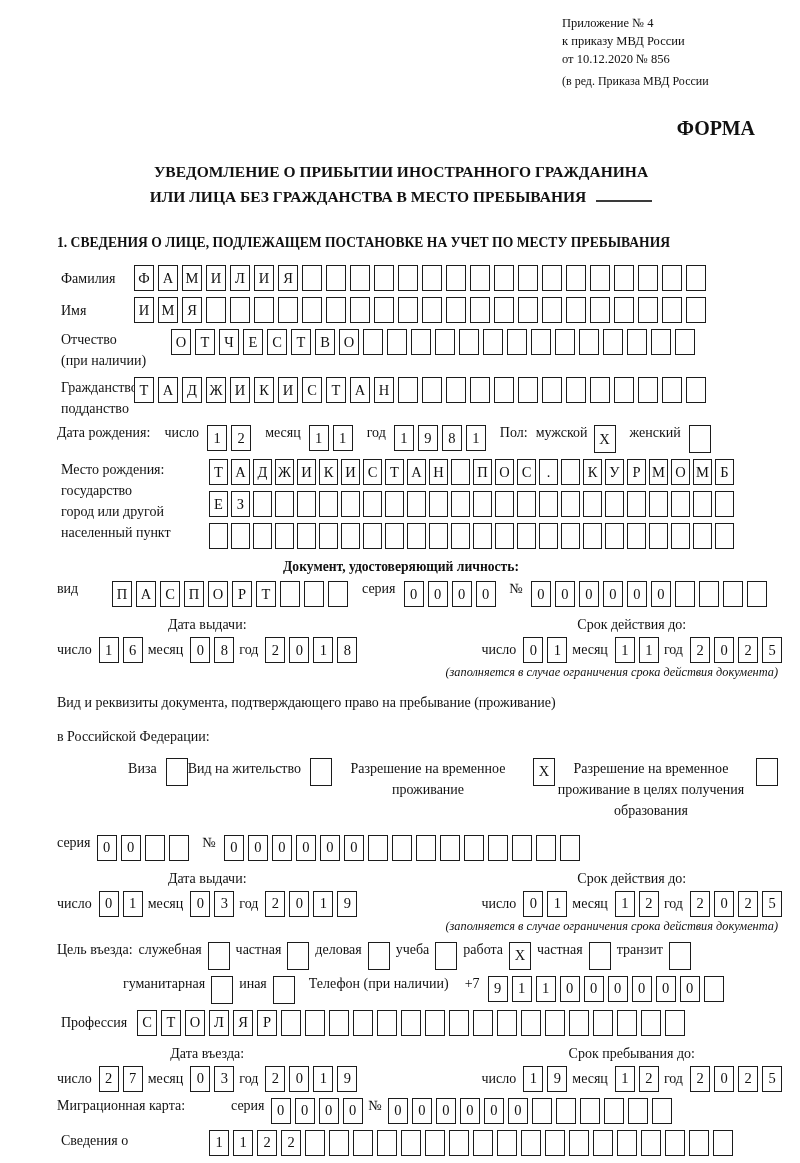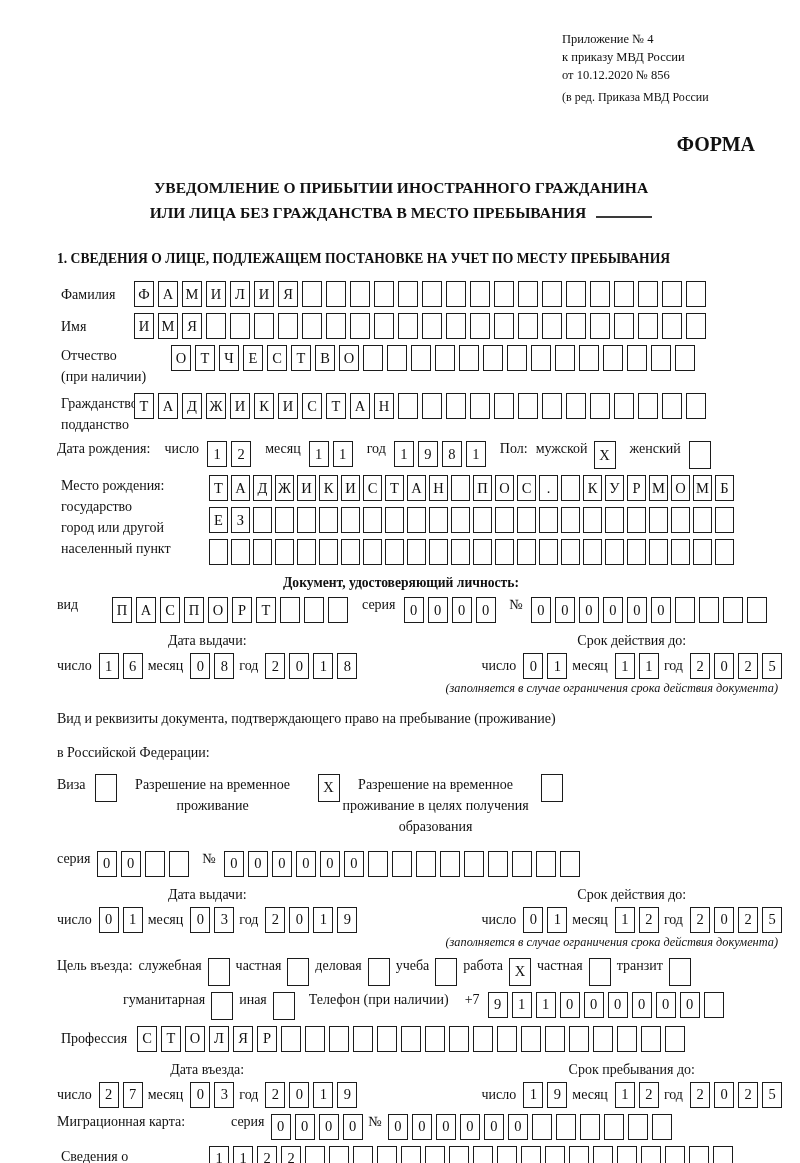--- a/index.html
+++ b/index.html
@@ -1,21 +1,21 @@
 <!DOCTYPE html>
 <html><head>
 <meta charset="utf-8">
 <style>
   * { box-sizing: border-box; margin: 0; padding: 0; }
   html, body { background: #ffffff; }
   body { width: 800px; }
   .page {
     position: relative;
     width: 800px; height: 1163px; overflow: hidden;
-    padding: 30px 10px 10px 57px;
+    padding: 14px 10px 10px 57px;
     font-family: "Liberation Serif", "DejaVu Serif", serif;
     color: #111; font-size: 14px; background: #ffffff;
   }
   .appendix { margin-left: 505px; font-size: 12.5px; line-height: 1.45; }
   .appendix .small { font-size: 12px; }
   .appendix .gap { height: 5px; }
   .forma { text-align: right; font-weight: bold; font-size: 20px; margin: 26px 35px 0 0; }
   .title { text-align: center; font-weight: bold; font-size: 15.5px; line-height: 1.6; margin: 20px 45px 0 0; }
   .uline { display: inline-block; width: 56px; border-bottom: 2px solid #3a3a3a; height: 0.9em; margin-left: 10px; }
   .sec-title { font-weight: bold; font-size: 13.6px; margin: 26px 0 14px 0; }
@@ -37,21 +37,21 @@
   .cb { width: 22px; height: 28px; }
   .stack { display: flex; flex-direction: column; gap: 6px; }
   .ilbl { flex: none; margin: 0 2px 0 8px; }
   .doc-head { text-align: center; font-weight: bold; font-size: 13.6px; margin: 10px 45px 2px 0; }
   .datecols { display: flex; justify-content: space-between; margin: 10px 0 2px 0; width: 725px; }
   .datecol .head { text-align: center; font-size: 14px; margin-bottom: 4px; }
   .daterow { display: flex; align-items: center; gap: 5px; }
   .daterow .dl { margin-right: 2px; }
   .note { font-size: 12.3px; text-align: right; margin: 1px 12px 8px 0; font-style: italic; }
   .intro { font-size: 14px; line-height: 1.55; margin: 12px 0 0 0; }
-  .opts { display: flex; justify-content: flex-start; align-items: flex-start; margin: 10px 12px 14px 0; width: 721px; }
+  .opts { display: flex; justify-content: flex-end; align-items: flex-start; margin: 10px 12px 14px 0; width: 721px; }
   .opt { display: flex; align-items: flex-start; gap: 9px; }
   .opt .ol { text-align: center; line-height: 1.5; }
   .opt .mw { max-width: 192px; }
   .indent { margin-left: 66px; }
 </style>
 </head>
 <body>
 
 <div class="page">
 
@@ -399,20 +399,24 @@
 
   <div class="intro">Вид и реквизиты документа, подтверждающего право на пребывание (проживание)</div>
   <div class="intro">в Российской Федерации:</div>
 
   <div class="opts">
     <div class="opt">
       <span class="ol">Виза</span>
       <span class="cell cb"></span>
     </div>
     <div class="opt">
+      <span class="ol">Вид на жительство</span>
+      <span class="cell cb"></span>
+    </div>
+    <div class="opt">
       <span class="ol mw">Разрешение на временное проживание</span>
       <span class="cell cb">X</span>
     </div>
     <div class="opt">
       <span class="ol mw">Разрешение на временное проживание в целях получения образования</span>
       <span class="cell cb"></span>
     </div>
   </div>
 
   <div class="drow">

